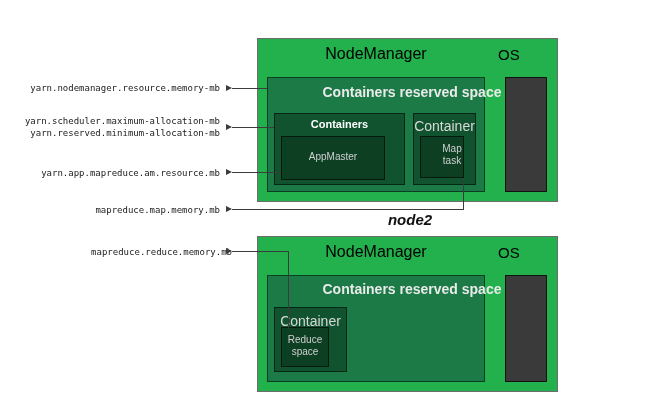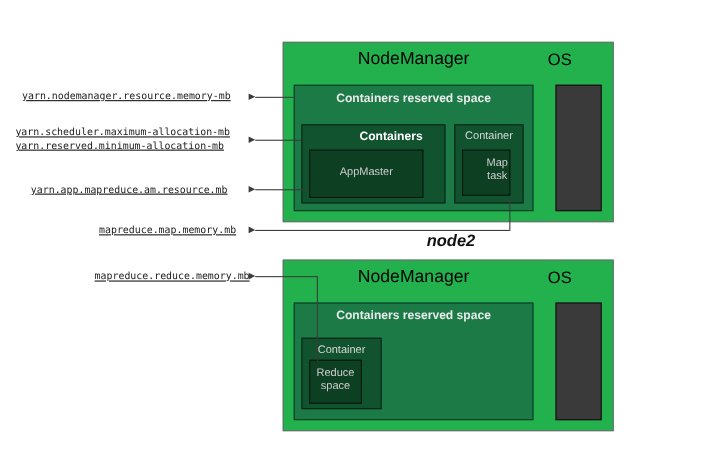--- a/index.html
+++ b/index.html
@@ -12,22 +12,22 @@
   }
   .canvas{position:absolute;left:0;top:0;width:650px;height:416px;}
 
   
   .cfg-label{
     position:absolute;
     font-family:"DejaVu Sans Mono","Liberation Mono",monospace;
     font-size:9px;
     color:#1a1a1a;
     white-space:nowrap;
+    text-align:right;
     line-height:12px;
-    text-decoration:underline;
   }
 
   
   .node-title{
     position:absolute;
     font-family:"Liberation Sans", sans-serif;
     font-style:italic;
     font-weight:bold;
     font-size:15px;
     color:#111;
@@ -57,35 +57,36 @@
     text-align:left;
   }
   .reserved-box{
     position:absolute;
     background:#1b7a46;
     border:1px solid #0a3d22;
     box-sizing:border-box;
   }
   .reserved-label{
     position:absolute;
-    font-size:11px;
+    font-size:14px;
     font-weight:bold;
     color:#eaeaea;
     white-space:nowrap;
     text-align:center;
+    margin-left:36px;
   }
   .container-box{
     position:absolute;
     background:#11532e;
     border:1px solid #062616;
     box-sizing:border-box;
   }
   .container-label{
     position:absolute;
-    font-size:10px;
+    font-size:14px;
     color:#d8d8d8;
     white-space:nowrap;
     text-align:center;
   }
   .container-label.bold{font-weight:bold;color:#ffffff;font-size:11px;}
   .task-box{
     position:absolute;
     background:#0d3f23;
     border:1px solid #041a0e;
     box-sizing:border-box;
@@ -125,21 +126,21 @@
   <div class="node-box" style="left:257px;top:38px;width:301px;height:164px;"></div>
 
   <div class="nm-title" style="left:266px;top:45px;width:220px;">NodeManager</div>
 
   <div class="os-title" style="left:498px;top:46px;width:52px;">OS</div>
 
   <div class="reserved-box" style="left:267px;top:77px;width:218px;height:115px;"></div>
   <div class="reserved-label" style="left:267px;top:84px;width:218px;">Containers reserved space</div>
 
   <div class="container-box" style="left:274px;top:113px;width:131px;height:72px;"></div>
-  <div class="container-label bold" style="left:274px;top:118px;width:131px;padding-left:16px;">Containers</div>
+  <div class="container-label bold" style="left:274px;top:118px;width:131px;">Containers</div>
 
   <div class="task-box" style="left:281px;top:136px;width:104px;height:44px;"></div>
   <div class="task-label" style="left:281px;top:151px;width:104px;">AppMaster</div>
 
   <div class="container-box" style="left:413px;top:113px;width:63px;height:72px;"></div>
   <div class="container-label" style="left:413px;top:118px;width:63px;">Container</div>
 
   <div class="task-box" style="left:420px;top:136px;width:44px;height:42px;"></div>
   <div class="task-label" style="left:420px;top:143px;width:64px;">Map
 task</div>

